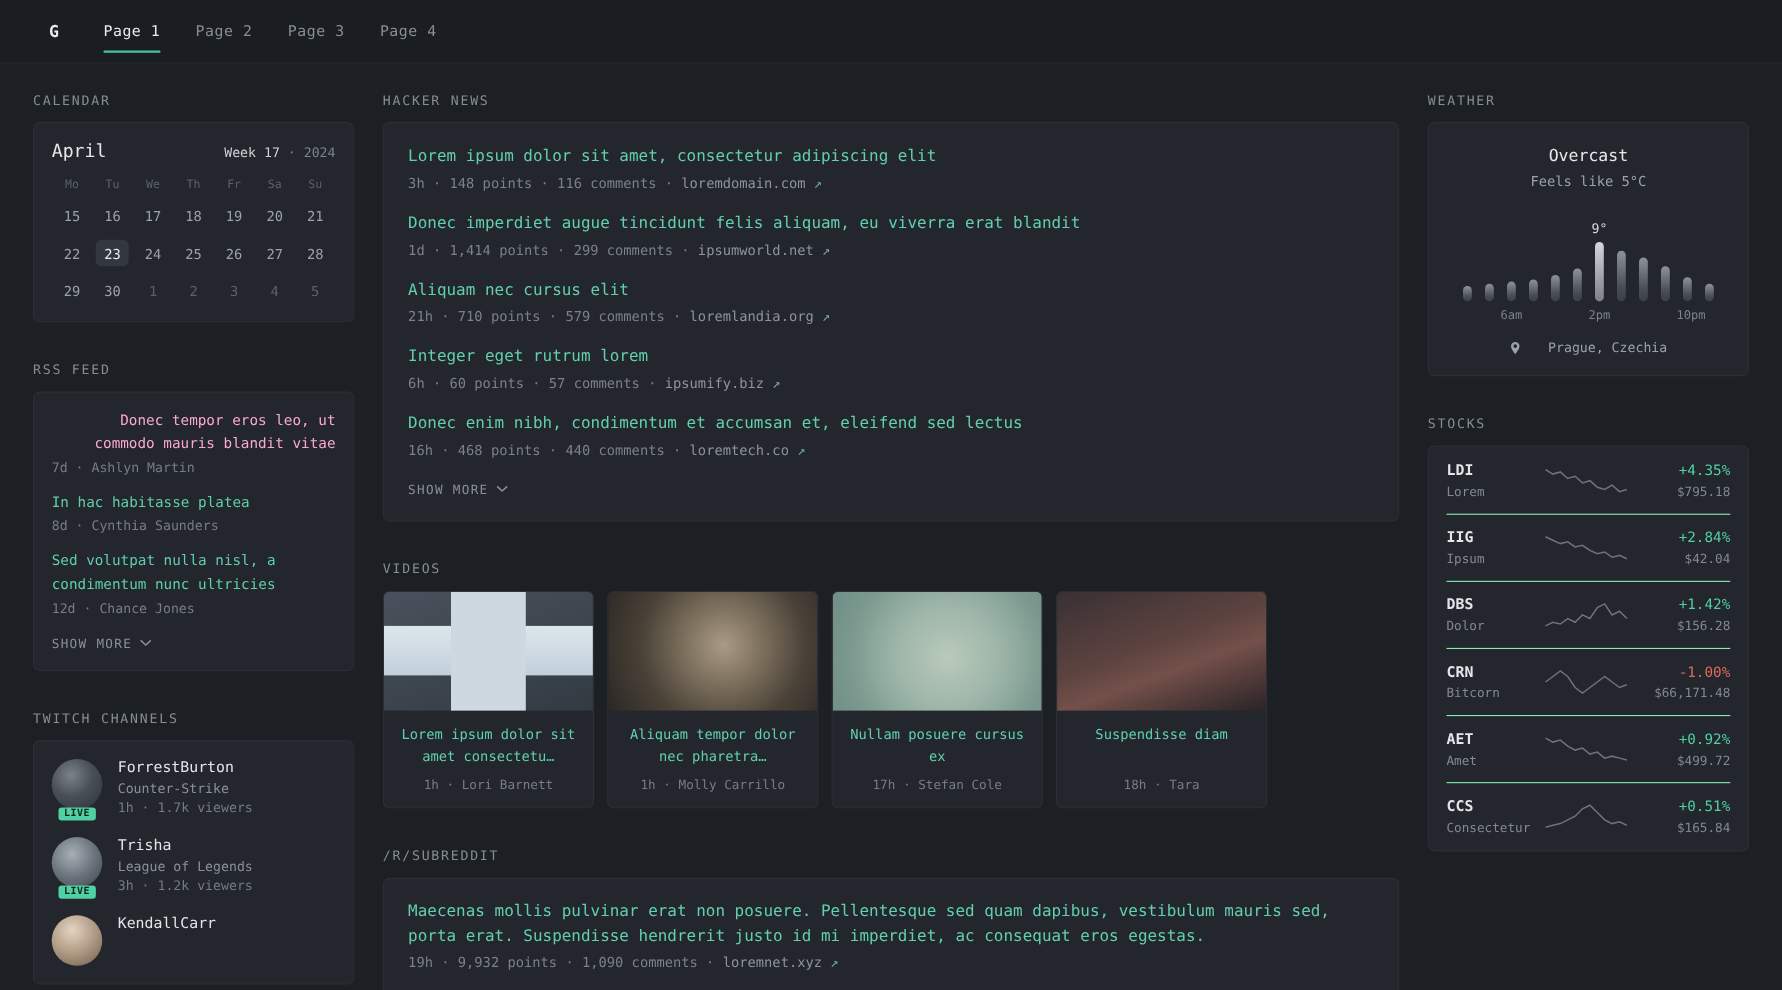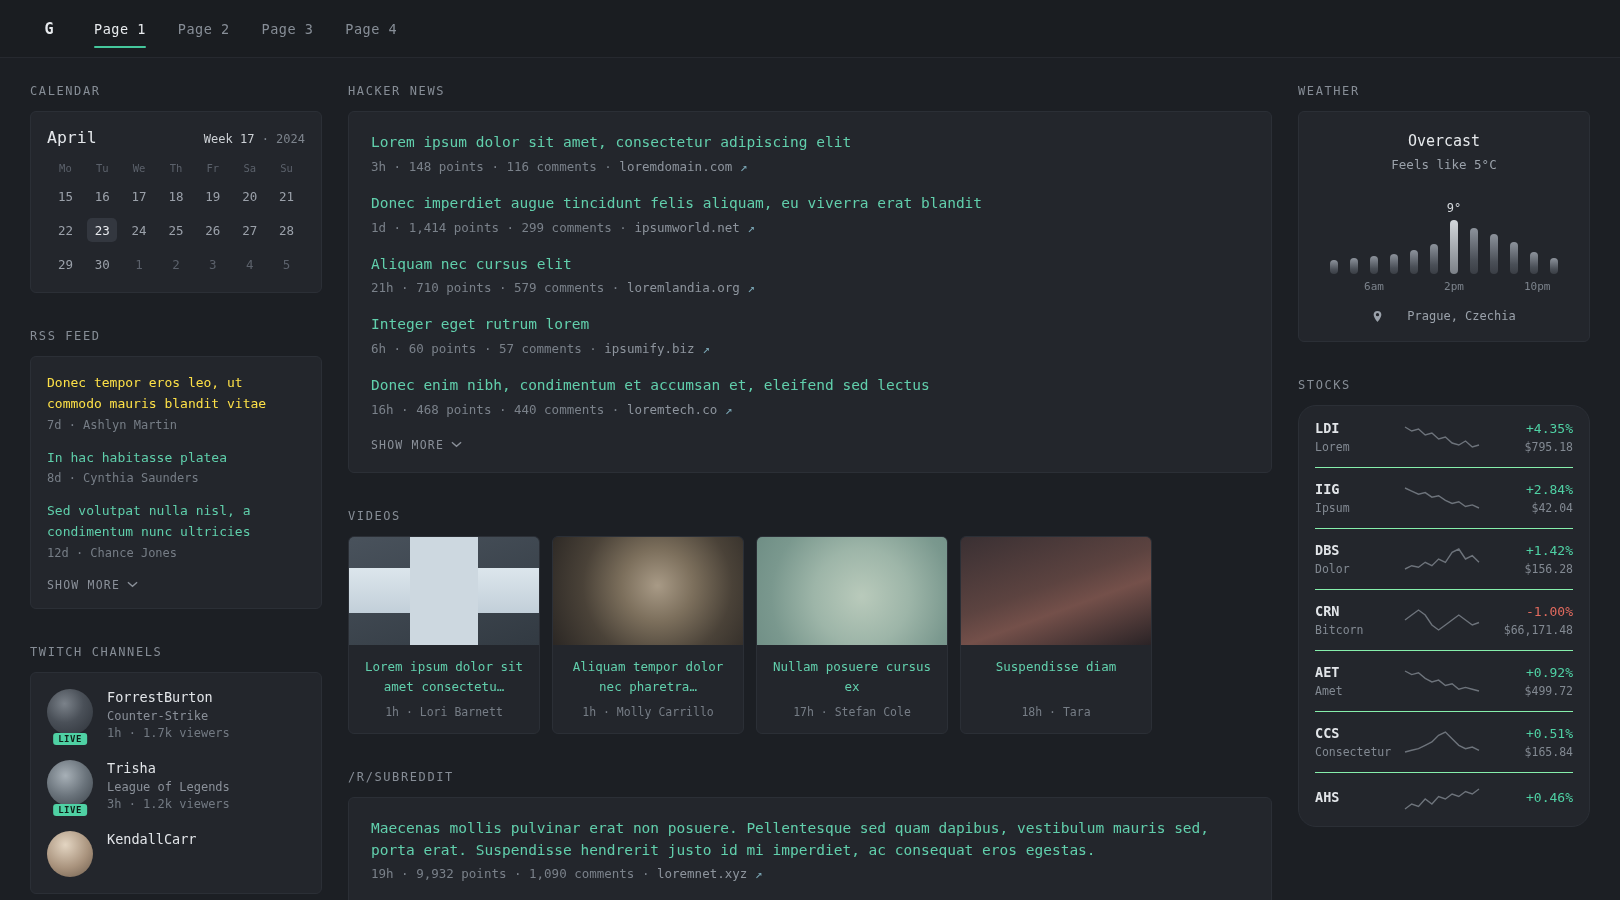--- a/index.html
+++ b/index.html
@@ -31,21 +31,21 @@
   .cal-grid{display:grid;grid-template-columns:repeat(7,1fr);row-gap:10px;justify-items:center;align-items:center;}
   .cal-wd{font-size:10.5px;color:#5b616b;}
   .cal-day{font-size:12.5px;color:#9ba1aa;width:30px;height:24px;display:flex;align-items:center;justify-content:center;border-radius:5px;}
   .cal-day.sel{background:#33373f;color:#e8eaee;}
   .cal-day.dim{color:#5b616b;}
 
   
   .rss{padding:16px;}
   .rss-item{margin-bottom:16px;}
   .rss-title{font-size:13px;line-height:1.6;color:#5fcfab;cursor:pointer;}
-  .rss-title.visited{color:#fde047;}
+  .rss-title.visited{color:#f9a8d4;text-align:right;}
   .rss-meta{font-size:12px;color:#767d86;margin-top:3px;}
   .show-more{display:inline-flex;align-items:center;gap:7px;font-size:11.5px;letter-spacing:1.2px;color:#8a9099;cursor:pointer;margin-top:2px;}
 
   
   .twitch{padding:16px;}
   .channel{display:flex;gap:14px;margin-bottom:20px;cursor:pointer;}
   .channel:last-child{margin-bottom:0;}
   .avatar-wrap{position:relative;flex:none;width:46px;}
   .avatar{width:46px;height:46px;border-radius:50%;}
   .av1{background:radial-gradient(circle at 38% 32%,#7b828a 0%,#4a5058 45%,#2c3138 100%);}
@@ -86,21 +86,21 @@
   .w-chart{display:flex;align-items:flex-end;margin-top:16px;height:86px;}
   .wslot{width:20px;display:flex;flex-direction:column;align-items:center;justify-content:flex-end;gap:5px;}
   .wbar{width:8px;border-radius:4px;background:linear-gradient(180deg,#8d939c 0%,#4a4f57 70%,#3a3e45 100%);}
   .wbar.hot{background:linear-gradient(180deg,#d3d7db 0%,#7b8087 100%);}
   .wtemp{font-size:12px;color:#d6dade;}
   .w-times{display:flex;margin-top:6px;}
   .wtime{width:20px;text-align:center;font-size:11px;color:#7b828b;white-space:nowrap;}
   .w-loc{display:flex;align-items:center;gap:24px;margin-top:16px;font-size:12px;color:#9aa1aa;}
 
   
-  .stocks-card{padding:1px 16px;border-radius:18px;}
+  .stocks-card{padding:1px 16px;}
   .stock-row{display:flex;align-items:center;padding:13px 0;cursor:pointer;}
   .stock-row + .stock-row{border-top:1px solid #86efac;}
   .stock-left{width:92px;}
   .stock-sym{font-size:13.5px;font-weight:bold;color:#e2e5e9;}
   .stock-name{font-size:11.5px;color:#828992;margin-top:4px;}
   .stock-spark{flex:1;display:flex;justify-content:center;}
   svg.spark{width:76px;height:26px;}
   svg.spark polyline{fill:none;stroke:#6d737b;stroke-width:1.4;}
   .stock-right{width:96px;text-align:right;}
   .stock-change{font-size:13px;}
@@ -490,32 +490,17 @@
           <div class="stock-spark">
               <svg class="spark" viewBox="0 0 76 26">
                 <polyline points="1.0,23.0 7.7,21.3 14.5,19.7 21.2,16.3 27.9,13.0 34.6,6.3 41.4,3.0 48.1,9.7 54.8,16.3 61.5,19.7 68.3,18.0 75.0,21.3"></polyline>
               </svg>
             </div>
           <div class="stock-right">
             <div class="stock-change">+0.51%</div>
             <div class="stock-price">$165.84</div>
           </div>
         </div>
-        <div class="stock-row up">
-          <div class="stock-left">
-            <div class="stock-sym">AHS</div>
-            <div class="stock-name"></div>
-          </div>
-          <div class="stock-spark">
-              <svg class="spark" viewBox="0 0 76 26">
-                <polyline points="1.0,23.0 7.7,18.0 14.5,20.5 21.2,13.0 27.9,18.0 34.6,10.5 41.4,13.0 48.1,8.0 54.8,10.5 61.5,5.5 68.3,8.0 75.0,3.0"></polyline>
-              </svg>
-            </div>
-          <div class="stock-right">
-            <div class="stock-change">+0.46%</div>
-            <div class="stock-price"></div>
-          </div>
-        </div>
       </div>
     </section>
 
   </aside>
 </main>
 
 </body></html>

